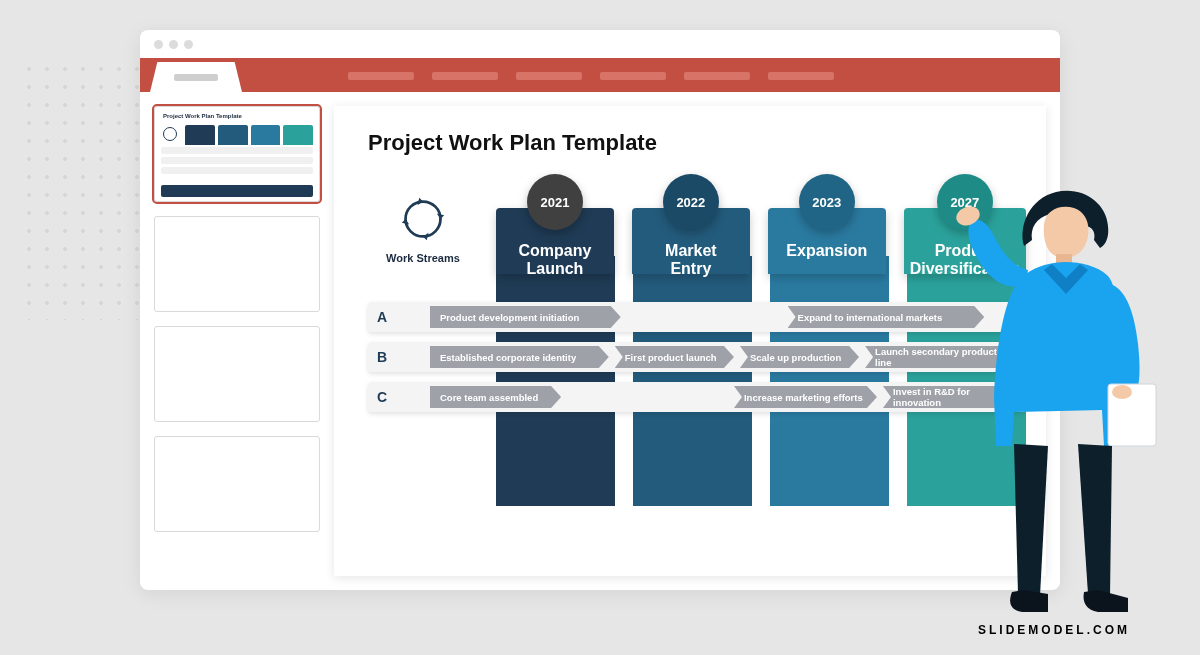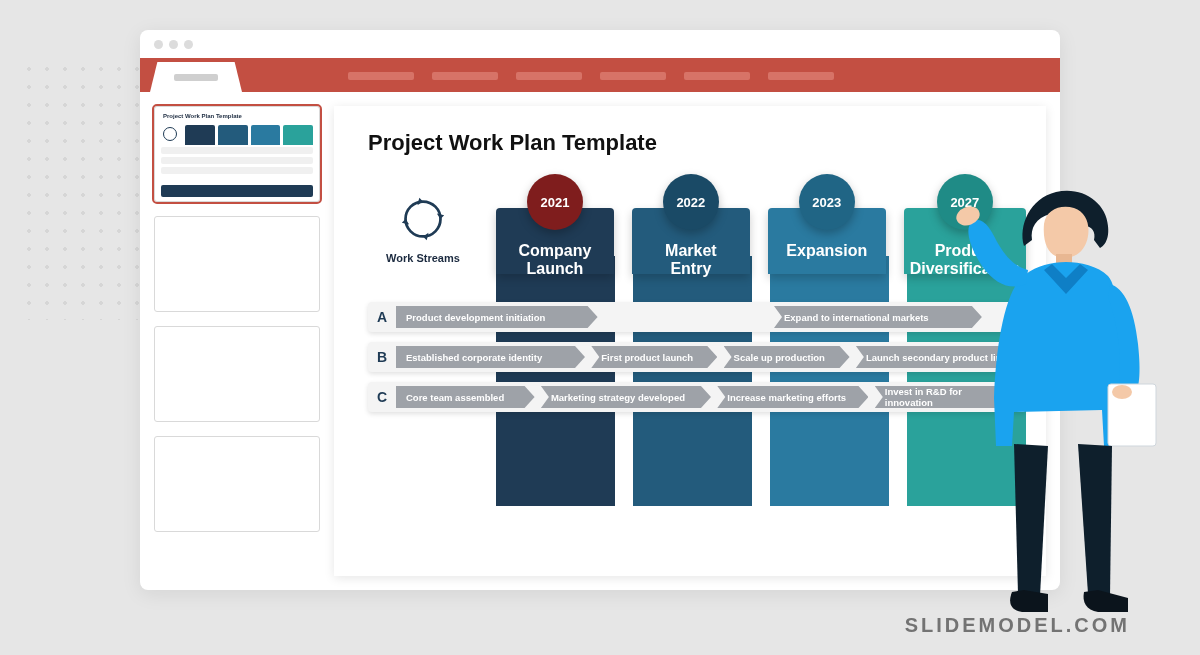--- a/index.html
+++ b/index.html
@@ -46,50 +46,50 @@
 .phasebar { position:absolute; left:34px; right:20px; top:84px; height:110px; display:flex; gap:18px; align-items:flex-start; }
 .ws { width:110px; text-align:center; }
 .ws .cyc { width:46px; height:46px; margin:6px auto 6px; }
 .ws-label { font-size:11px; color:#1b2a3f; font-weight:600; }
 .phasecol { flex:1; position:relative; padding-top:18px; }
 .yearball { position:absolute; top:-16px; left:50%; transform:translateX(-50%);
   width:56px; height:56px; border-radius:50%; display:flex; align-items:center; justify-content:center;
   color:#fff; font-size:13px; font-weight:700; box-shadow:0 4px 10px rgba(0,0,0,.25); z-index:2; }
 .phasebox { height:66px; border-radius:4px 4px 0 0; padding:34px 6px 6px; text-align:center;
   color:#fff; font-size:16px; font-weight:700; line-height:1.15; box-shadow:0 4px 10px rgba(0,0,0,.2); }
-.c1{background:#1f3b55}.c1b{background:#7f1d1d}
+.c1{background:#1f3b55}.c1b{background:#404040}
 .c2{background:#235b7c}.c2b{background:#1a4a66}
 .c3{background:#2a7aa0}.c3b{background:#206585}
 .c4{background:#2aa29b}.c4b{background:#1f8b86}
 
 
 .rows { position:absolute; left:34px; right:20px; top:196px; display:flex; flex-direction:column; gap:10px; }
 .row { height:30px; background:#f4f4f4; border-radius:4px; display:flex; align-items:center;
   box-shadow:0 2px 5px rgba(0,0,0,.12); position:relative; overflow:visible; }
 .row .lbl { width:28px; height:30px; display:flex; align-items:center; justify-content:center;
   font-weight:800; color:#1f3b55; font-size:14px; }
-.row .track { flex:1; position:relative; height:30px; }
+.row .track { flex:1; position:relative; height:30px;margin-left:34px; }
 .arrow { position:absolute; top:4px; height:22px; color:#fff; font-size:9.5px; font-weight:600;
   display:flex; align-items:center; padding:0 14px 0 10px; background:#9ea2a8;
   clip-path:polygon(0 0,calc(100% - 10px) 0,100% 50%,calc(100% - 10px) 100%,0 100%,8px 50%); }
 .arrow.first{clip-path:polygon(0 0,calc(100% - 10px) 0,100% 50%,calc(100% - 10px) 100%,0 100%);}
 
 
 .colfill { position:absolute; left:34px; right:20px; top:150px; bottom:70px; display:flex; gap:18px; pointer-events:none; z-index:0; }
 .colfill .pad { width:110px; }
 .colfill .cf { flex:1; border-radius:0; }
 .rows,.row{z-index:1}
 
 
 .foot { position:absolute; left:0; right:0; bottom:0; height:54px; background:#1f3b55;
   color:#fff; display:flex; align-items:center; justify-content:center;
   font-size:12px; font-weight:700; letter-spacing:1.5px; }
 
 
-.brand { position:absolute; right:70px; bottom:18px; color:#737373; font-size:20px;
+.brand { position:absolute; right:70px; bottom:18px; color:#000000; font-size:12px;
   font-weight:700; letter-spacing:3px; }
 
 
 .person { position:absolute; right:40px; top:188px; width:200px; height:430px; z-index:5; }
 .person svg { width:100%; height:100%; overflow:visible; }
 </style>
 </head>
 <body>
 
 <div class="dots"></div>
@@ -198,21 +198,20 @@
             <div class="arrow first" style="left: 0%; width: 30%;">Established corporate identity</div>
             <div class="arrow" style="left: 31%; width: 20%;">First product launch</div>
             <div class="arrow" style="left: 52%; width: 20%;">Scale up production</div>
             <div class="arrow" style="left: 73%; width: 27%;">Launch secondary product line</div>
           </div>
       </div>
       <div class="row">
         <div class="lbl">C</div>
         <div class="track">
             <div class="arrow first" style="left: 0%; width: 22%;">Core team assembled</div>
-            <div class="arrow" style="left: 23%; width: 27%;">Marketing strategy developed</div>
             <div class="arrow" style="left: 51%; width: 24%;">Increase marketing efforts</div>
             <div class="arrow" style="left: 76%; width: 24%;">Invest in R&amp;D for innovation</div>
           </div>
       </div>
     </div>
 
   </div>
 </div>
 
 <div class="brand">SLIDEMODEL.COM</div>

